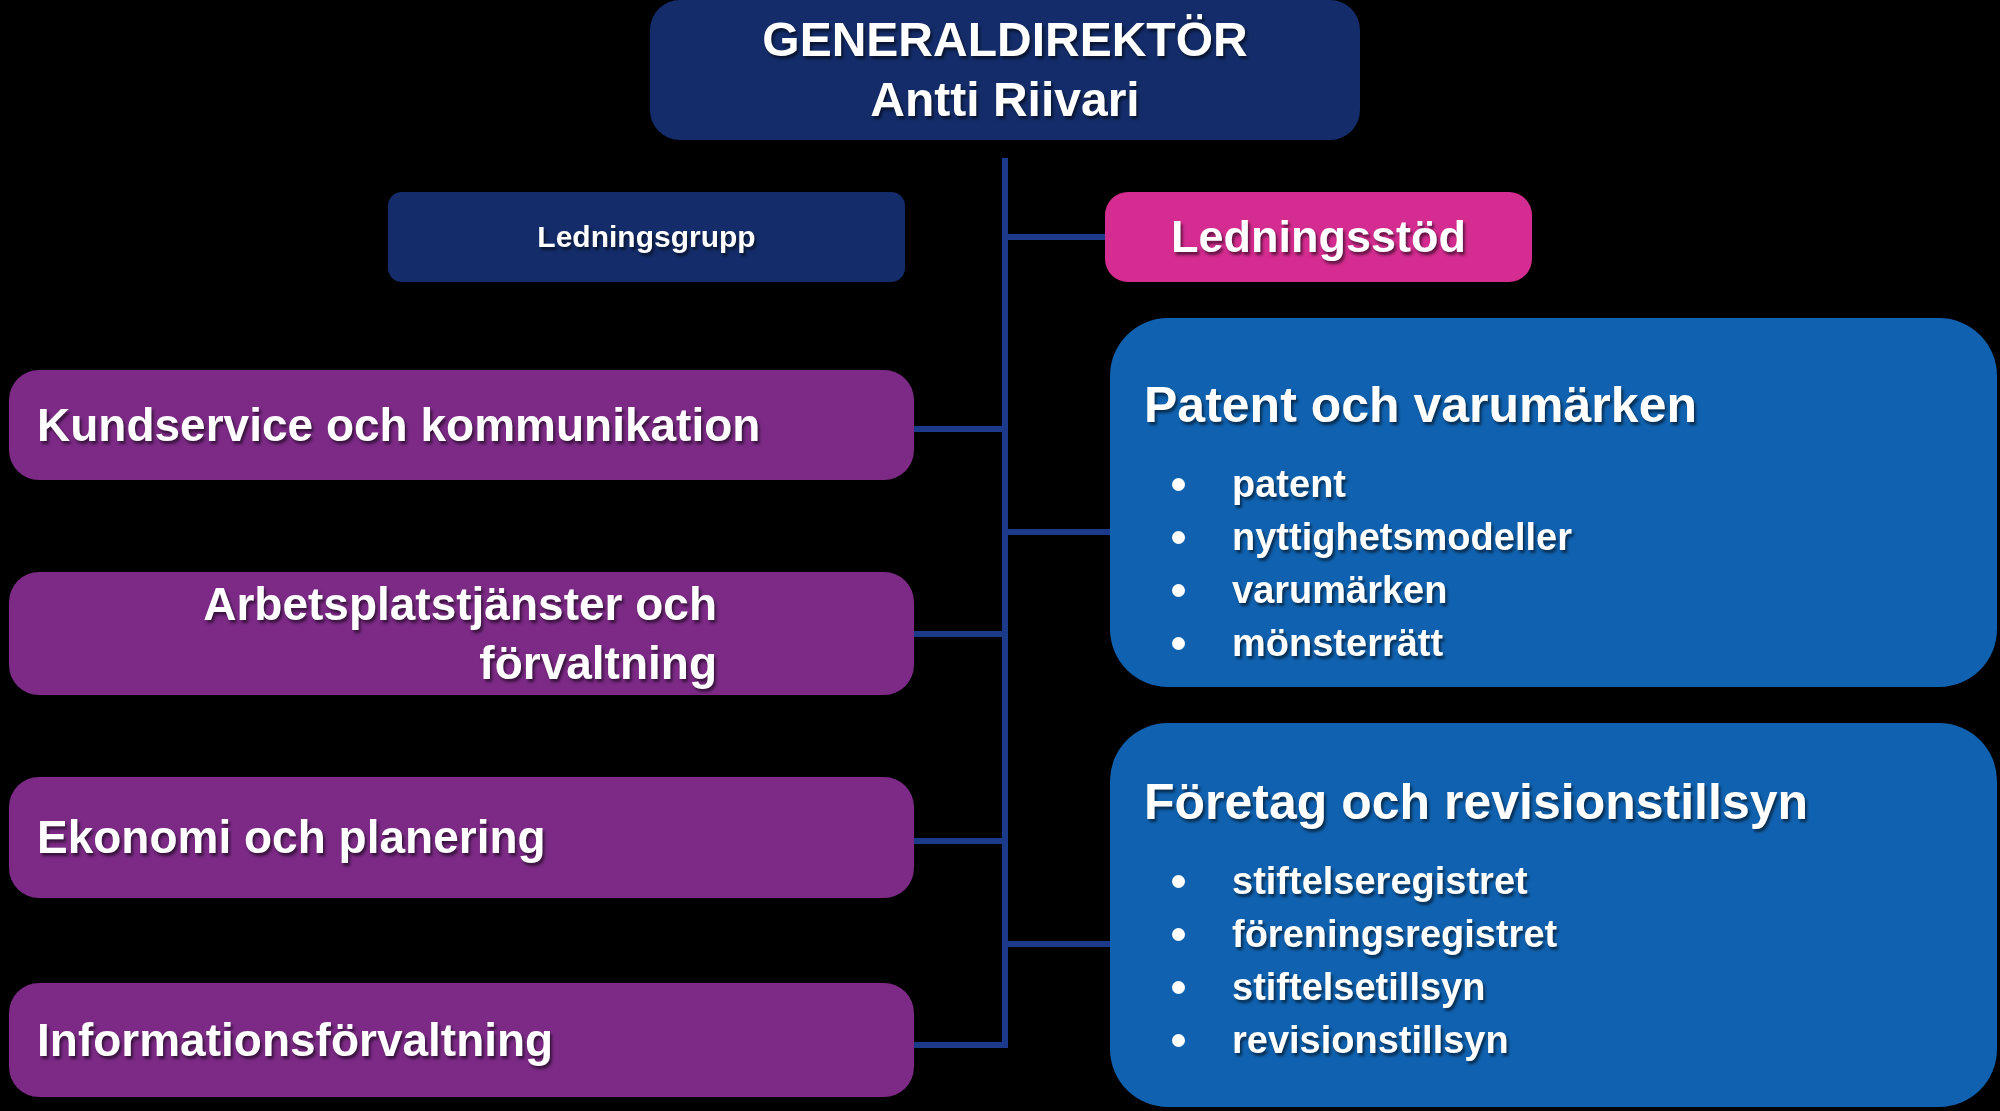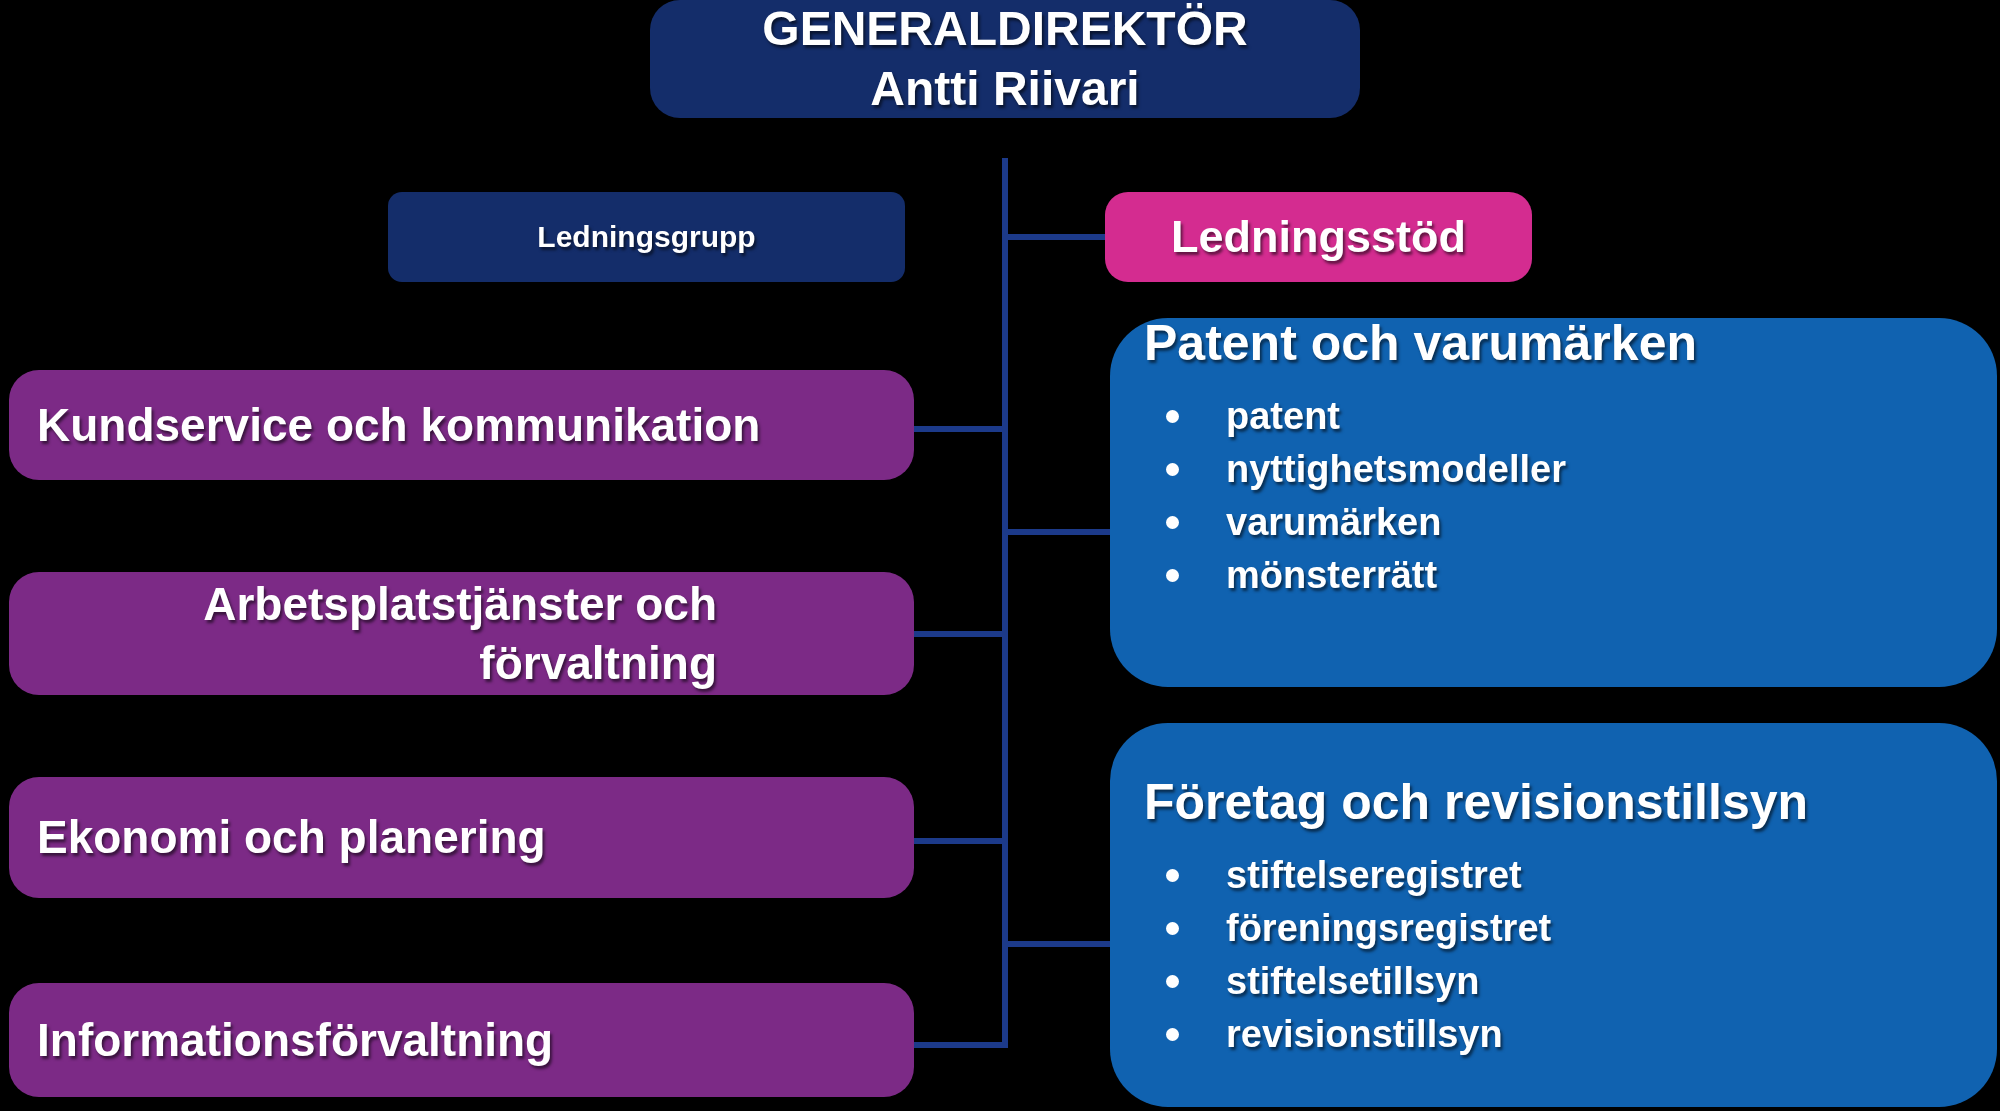--- a/index.html
+++ b/index.html
@@ -21,21 +21,21 @@
     position: absolute;
     box-sizing: border-box;
     display: flex;
     align-items: center;
   }
   .shadowed {
     text-shadow: 2px 3px 3px rgba(0,0,0,0.55);
   }
   
   .director {
-    left: 650px; top: 0px; width: 710px; height: 118px;
+    left: 650px; top: 0px; width: 710px; height: 140px;
     background: #142d6a;
     border-radius: 30px;
     flex-direction: column;
     justify-content: center;
     text-align: center;
     font-size: 48px;
     line-height: 1.25;
   }
   
   .mgmt-group {
@@ -70,30 +70,30 @@
   .unit-2 .unit-label { max-width: 680px; }
   
   .detail {
     left: 1110px; width: 887px;
     background: #1062b0;
     border-radius: 58px;
     flex-direction: column;
     align-items: stretch;
     padding: 0 40px 0 34px;
   }
-  .detail-1 { top: 318px; height: 369px; }
+  .detail-1 { top: 318px; height: 369px; padding-top: 62px; }
   .detail-2 { top: 723px; height: 384px; padding-top: 54px; }
   .detail-title {
     font-size: 50px;
     line-height: 1.0;
     margin: 0 0 18px 0;
   }
   .detail ul {
     list-style: none;
-    margin: 10px;
+    margin: 16px;
     padding: 0;
   }
   .detail li {
     display: flex;
     align-items: center;
     font-size: 38px;
     line-height: 40px;
     margin-bottom: 13px;
   }
   .bullet-dot {

